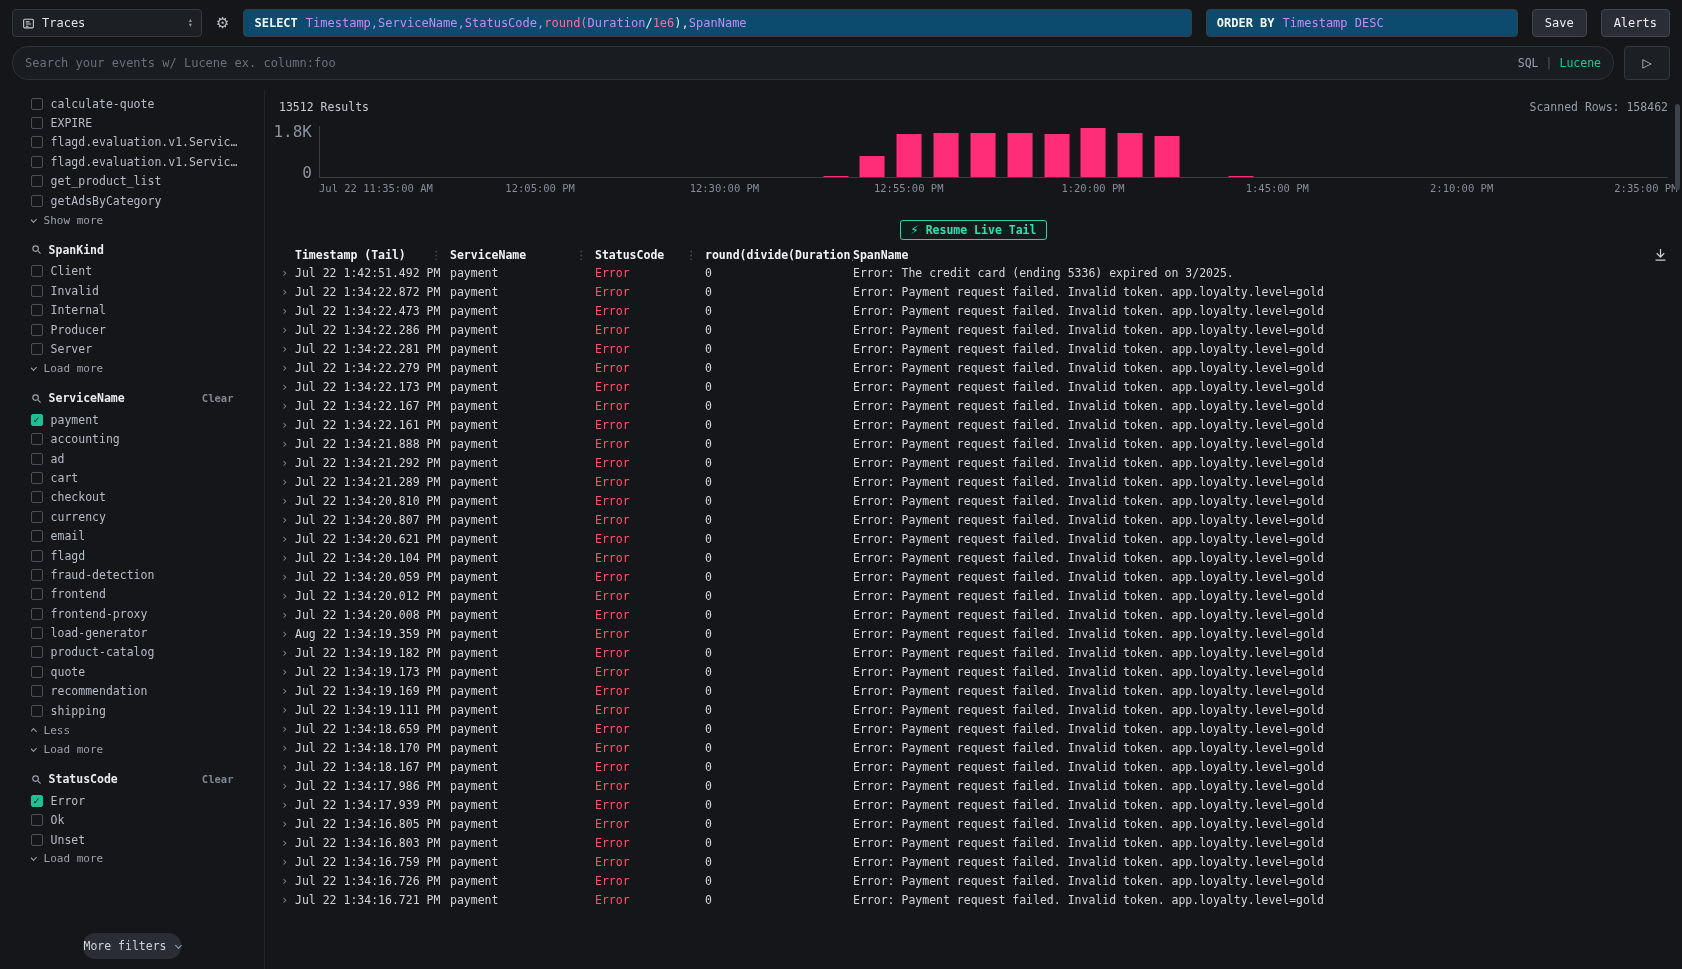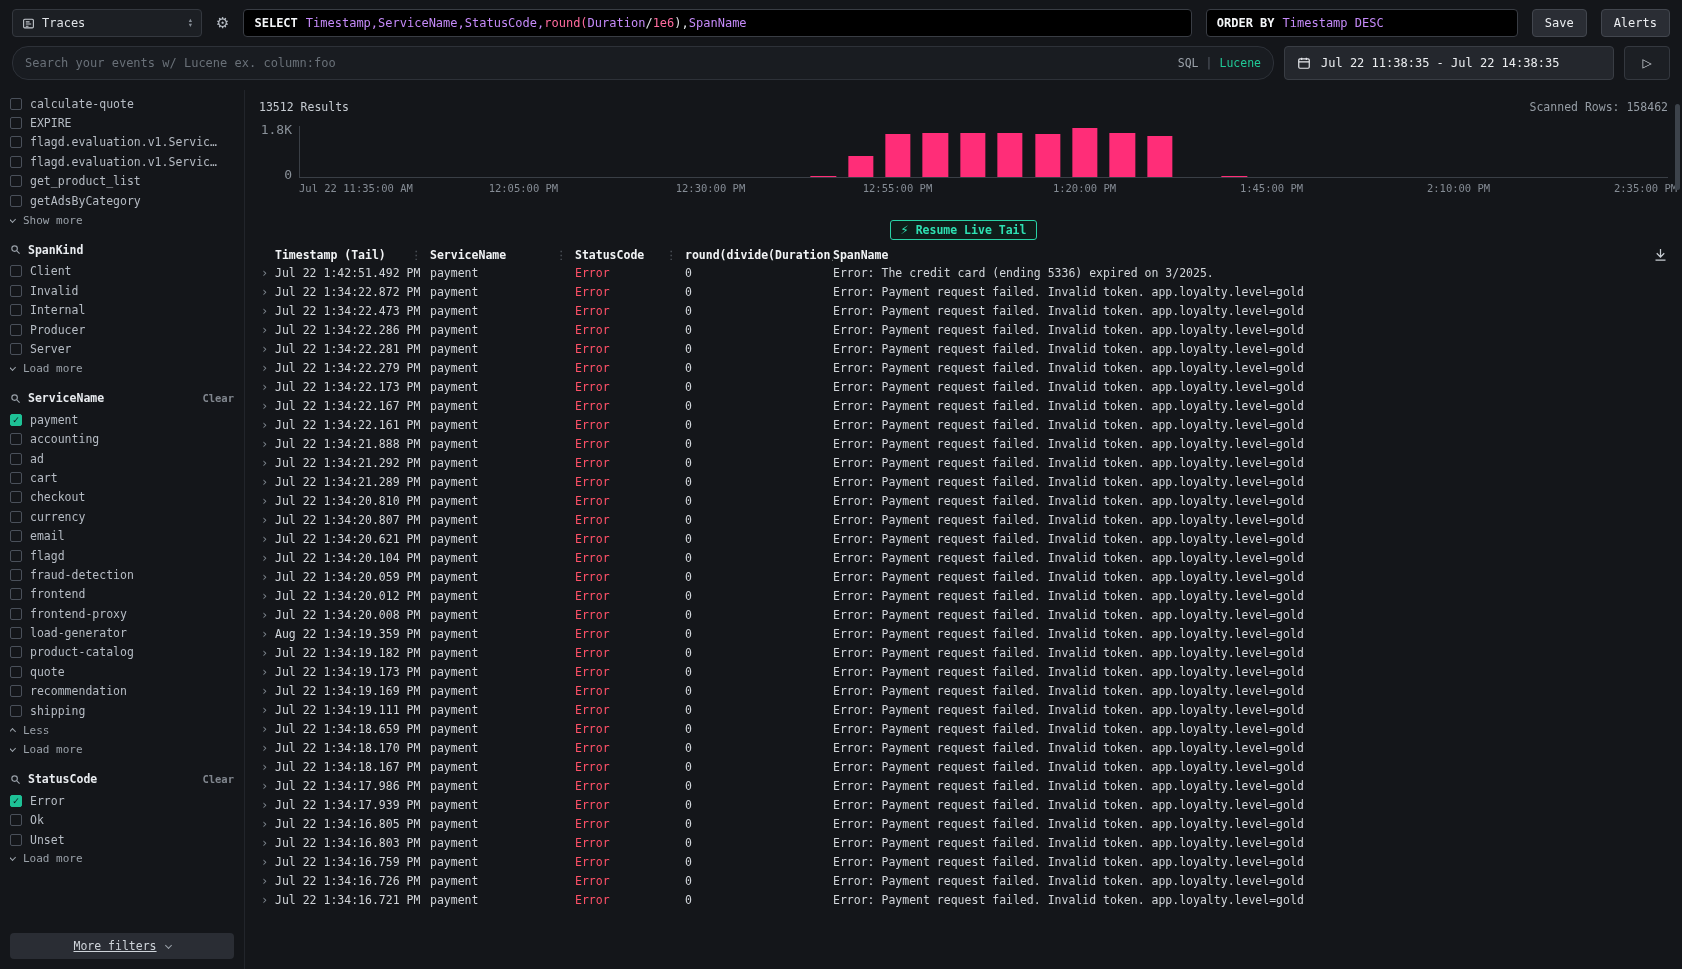--- a/index.html
+++ b/index.html
@@ -6,21 +6,21 @@
 html,body{width:1682px;height:969px;}
 body{background:#14161a;color:#d4d8dd;font-family:"DejaVu Sans Mono","Liberation Mono",monospace;font-size:12px;overflow:hidden;position:relative;}
 .sym{font-family:"DejaVu Sans",sans-serif;}
 button{cursor:pointer;}
 
 
 .topbar{display:flex;align-items:center;gap:14px;padding:9px 12px 5px;}
 .source-select{display:flex;align-items:center;gap:7px;width:190px;height:28px;background:#1c1f24;border:1px solid #34383f;border-radius:4px;padding:0 9px;color:#dfe2e6;cursor:pointer;}
 .sel-arrows{margin-left:auto;display:flex;flex-direction:column;align-items:center;font-size:6.5px;line-height:5px;color:#868d96;}
 .icon-btn{background:none;border:none;color:#b9bfc7;font-size:15px;line-height:1;}
-.query-box{flex:1;display:flex;align-items:center;gap:8px;height:28px;background:#000000;border:1px solid #393d44;border-radius:4px;padding:0 10px;white-space:nowrap;overflow:hidden;cursor:text;}
+.query-box{flex:1;display:flex;align-items:center;gap:8px;height:28px;background:#0c4a6e;border:1px solid #393d44;border-radius:4px;padding:0 10px;white-space:nowrap;overflow:hidden;cursor:text;}
 .kw{font-weight:bold;color:#f4f6f8;}
 .tok-purple{color:#c58af9;}
 .tok-pink{color:#ff6b9e;}
 .tok-plain{color:#dfe2e6;}
 .orderby-box{flex:none;width:312px;}
 .btn{height:28px;background:#2a2d34;border:1px solid #42464e;border-radius:4px;color:#eceef1;padding:0 12px;font:inherit;font-size:12px;}
 
 
 .search-row{display:flex;align-items:center;gap:10px;padding:4px 12px 10px;}
 .search-box{flex:1;display:flex;align-items:center;height:34px;background:#191c21;border:1px solid #2d3138;border-radius:16px;padding:0 12px;}
@@ -30,42 +30,42 @@
 .mode-sql{color:#9aa1a9;cursor:pointer;}
 .mode-sep{color:#565c64;}
 .mode-lucene{color:#20c997;cursor:pointer;}
 .daterange{flex:none;width:330px;height:34px;display:flex;align-items:center;gap:10px;background:#24272d;border:1px solid #393d44;border-radius:4px;padding:0 12px;color:#eceef1;cursor:pointer;}
 .run-btn{flex:none;width:46px;height:34px;background:#1c1f24;border:1px solid #34383f;border-radius:4px;color:#cfd4da;font-size:12px;display:flex;align-items:center;justify-content:center;}
 
 
 .layout{display:flex;height:879px;}
 
 
-.sidebar{width:245px;flex:none;display:flex;flex-direction:column;border-right:1px solid #22252b;padding:4px 0 10px 10px;font-size:11.5px;color:#b6bcc4;}
+.sidebar{width:265px;flex:none;display:flex;flex-direction:column;border-right:1px solid #22252b;padding:4px 0 10px 10px;font-size:11.5px;color:#b6bcc4;align-items:center;}
 .sb-scroll{flex:1;overflow:hidden;}
 .check-item{display:flex;align-items:center;gap:8px;height:19.4px;cursor:pointer;}
 .cbox{flex:none;width:12px;height:12px;border:1px solid #4a505a;border-radius:2px;background:transparent;font-size:9px;line-height:11px;text-align:center;color:#10141a;font-family:"DejaVu Sans",sans-serif;}
 .cbox.checked{background:#1ec196;border-color:#1ec196;font-weight:bold;}
 .clabel{white-space:nowrap;overflow:hidden;text-overflow:ellipsis;padding-right:6px;}
 .link-row{display:flex;align-items:center;gap:8px;height:19.4px;color:#9aa1a9;font-size:11px;cursor:pointer;}
 .chev{width:5px;height:5px;border-right:1px solid #9aa1a9;border-bottom:1px solid #9aa1a9;display:inline-block;flex:none;}
 .chev.down{transform:rotate(45deg);margin-top:-2px;}
 .chev.up{transform:rotate(-135deg);margin-top:3px;}
 .sec-head{display:flex;align-items:center;gap:7px;margin:13px 0 5px;color:#e8ebef;font-weight:bold;}
 .sec-head .clear{margin-left:auto;margin-right:10px;color:#80868e;font-weight:bold;font-size:10.5px;cursor:pointer;}
-.more-filters{margin:10px 10px 0 0;height:26px;background:#2a2d34;border:none;border-radius:4px;color:#cfd4da;font:inherit;font-size:11.5px;display:flex;align-items:center;justify-content:center;gap:9px;text-decoration:underline;}
+.more-filters{margin:10px 10px 0 0;height:26px;background:#2a2d34;border:none;border-radius:12px;color:#cfd4da;font:inherit;font-size:11.5px;display:flex;align-items:center;justify-content:center;gap:9px;}
 
 
 .main{flex:1;display:flex;flex-direction:column;padding:10px 14px 0;min-width:0;}
 .results-row{display:flex;align-items:center;font-size:11.5px;color:#c6cbd1;}
 .results-row .scanned{margin-left:auto;color:#969da5;}
 
 
 .chart{display:flex;margin-top:12px;}
-.ylabels{width:40px;flex:none;position:relative;font-size:13px;color:#8a9199;}
+.ylabels{width:40px;flex:none;position:relative;font-size:16px;color:#8a9199;}
 .ylabels span{position:absolute;right:7px;}
 .ylabels .y-top{top:-4px;}
 .ylabels .y-bottom{bottom:-4px;}
 .plot{flex:1;position:relative;height:52px;border-left:1px solid #3a3f46;border-bottom:1px solid #3a3f46;}
 .bar{position:absolute;bottom:0;width:1.85%;transform:translateX(-50%);}
 .x-axis{position:relative;height:16px;margin-left:40px;margin-top:4px;font-size:10.5px;color:#858c95;}
 .xtick{position:absolute;top:0;transform:translateX(-50%);white-space:nowrap;}
 .xtick.first{transform:none;}
 
 
@@ -121,27 +121,20 @@
 </div>
 
 <div class="search-row">
   <div class="search-box">
     <input type="text" placeholder="Search your events w/ Lucene ex. column:foo" style="">
     <span class="mode-toggle">
       <span class="mode-sql">SQL</span>
       <span class="mode-sep">|</span>
       <span class="mode-lucene">Lucene</span>
     </span>
-  </div>
-  <div class="daterange">
-    <svg width="14" height="14" viewBox="0 0 24 24" fill="none" stroke="#e8eaee" stroke-width="2">
-        <rect x="3" y="5" width="18" height="16" rx="2"></rect>
-        <path d="M8 3v4M16 3v4M3 10h18"></path>
-      </svg>
-    <span>Jul 22 11:38:35 - Jul 22 14:38:35</span>
   </div>
   <button class="run-btn sym">▷</button>
 </div>
 
 <div class="layout">
 
   <aside class="sidebar">
     <div class="sb-scroll">
       <div>
           <div class="check-item">

